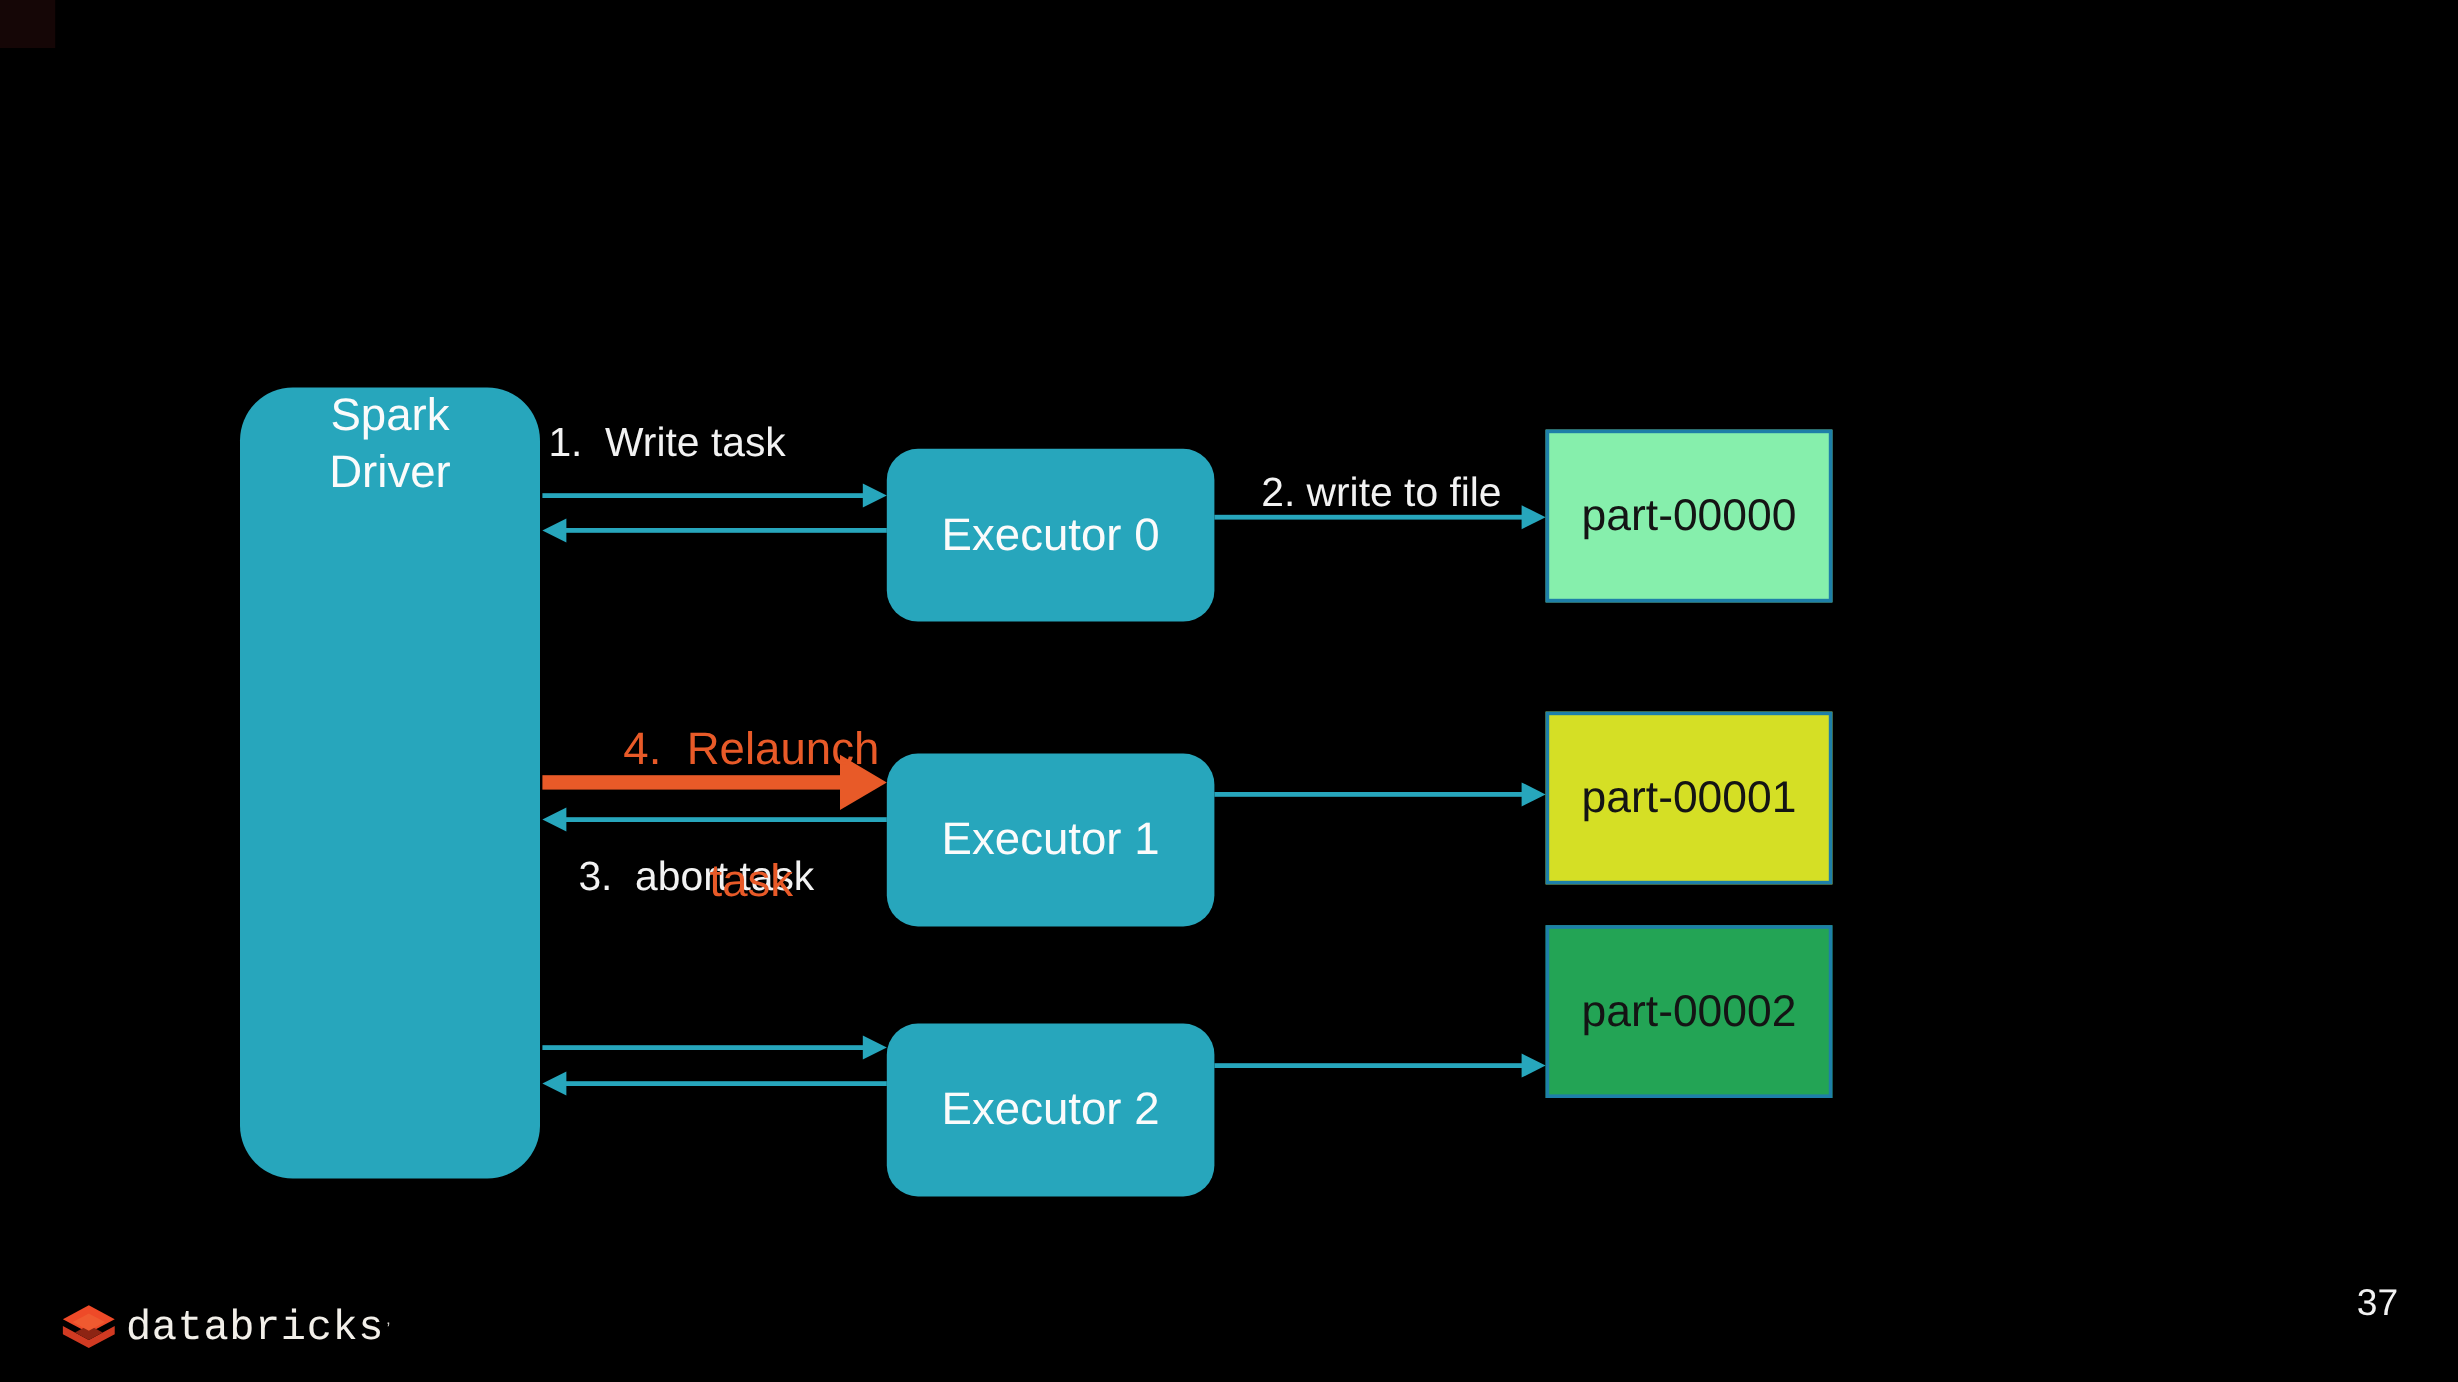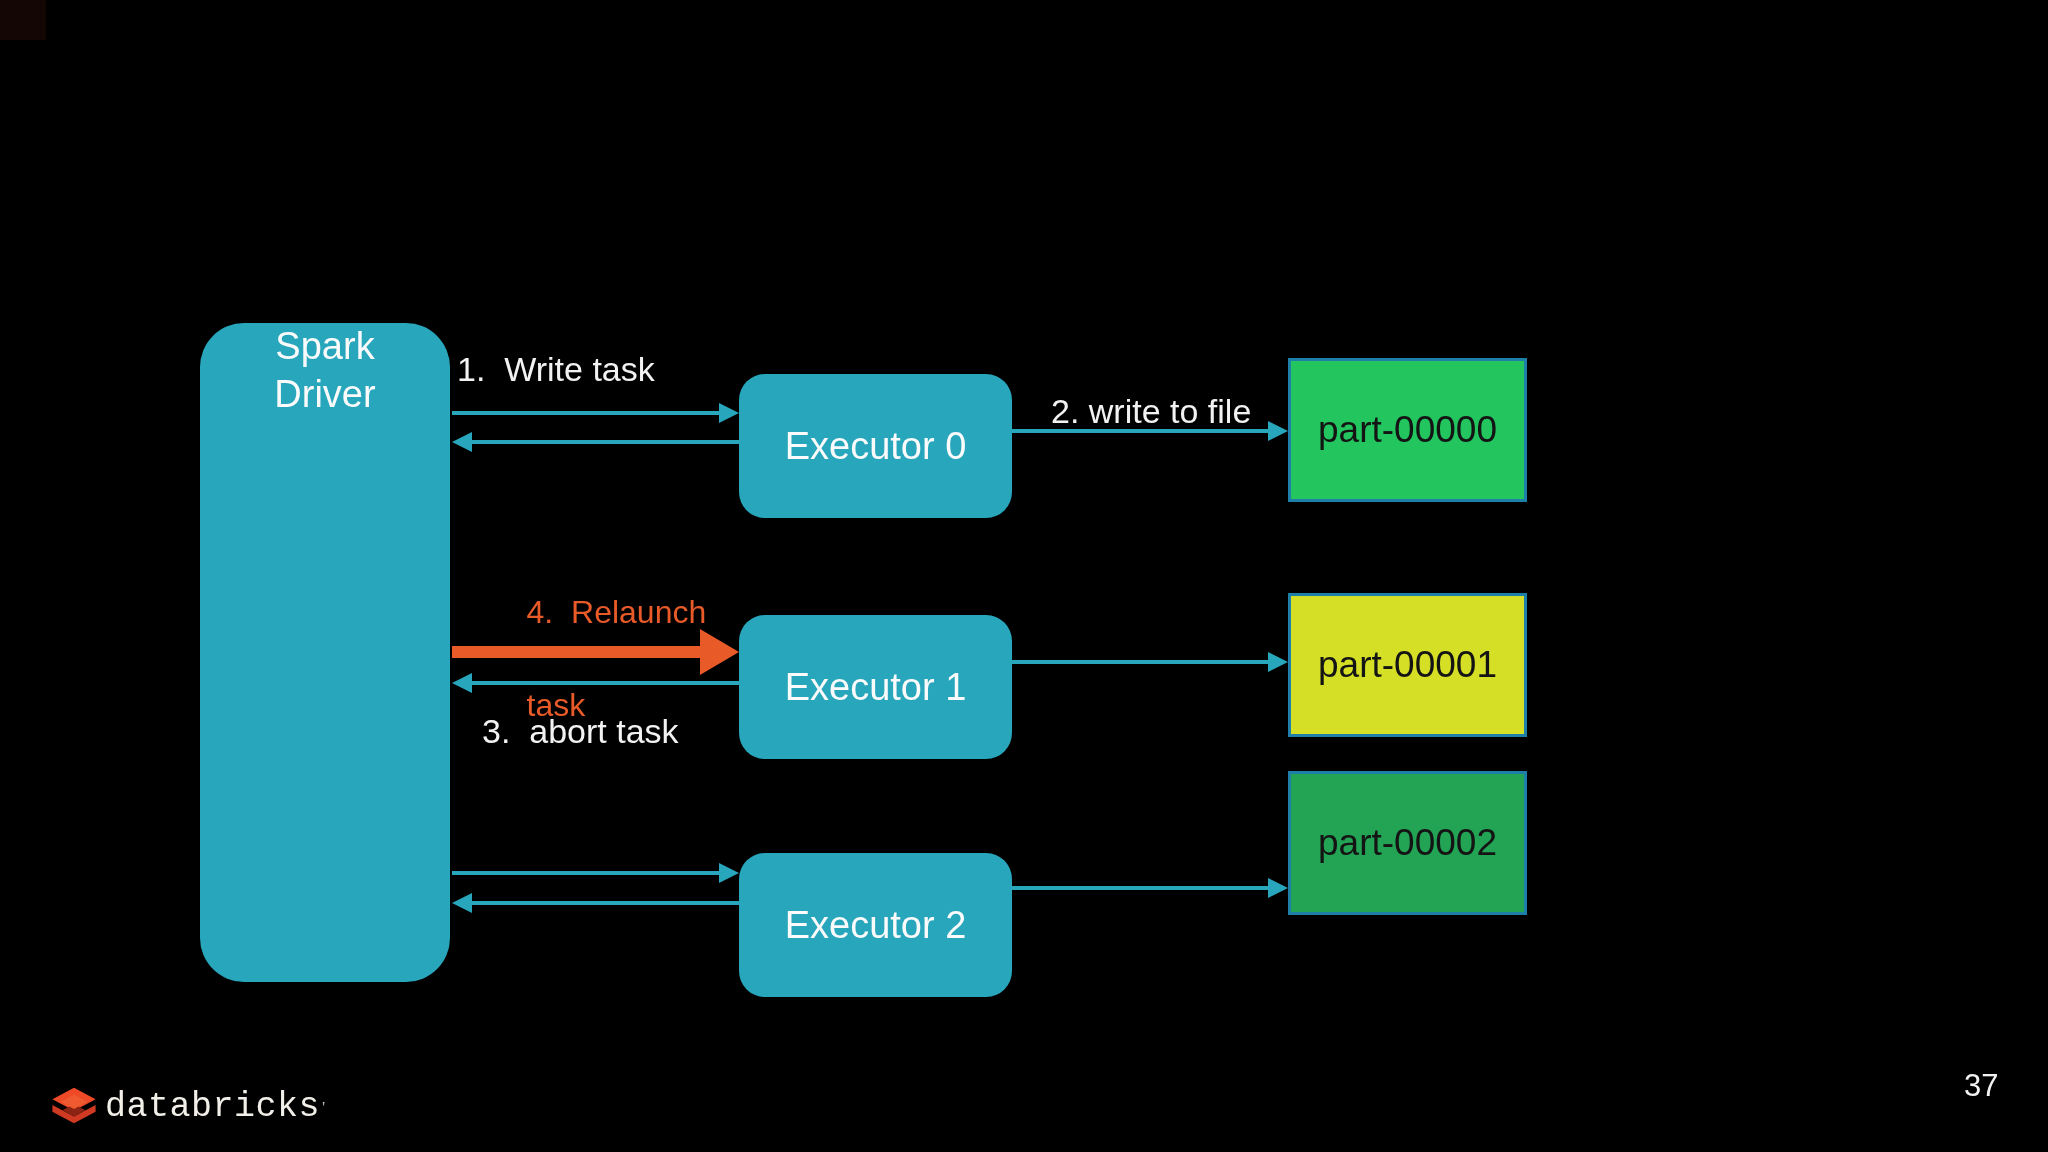--- a/index.html
+++ b/index.html
@@ -28,21 +28,21 @@
   .driver-box .lbl{
     width:150px;text-align:center;
     font-size:38px;line-height:1.25;color:#fbfbfb;
   }
   .executor-box{
     position:absolute;left:739px;width:273px;height:144px;
     background:var(--teal,#27a6bc);border-radius:26px;
     display:flex;align-items:center;justify-content:center;
     font-size:38px;color:#fbfbfb;
   }
-  .exec-0{top:374px}.exec-1{top:615px}.exec-2{top:853px}
+  .exec-0{top:374px}.exec-1{top:628px}.exec-2{top:853px}
   .part-box{
     position:absolute;left:1288px;width:239px;height:144px;
     border:3px solid var(--part-border,#1e7fa8);
     box-sizing:border-box;
     display:flex;align-items:center;justify-content:center;
     font-size:37px;color:var(--text-dark,#141414);
   }
   .part-0{top:358px}.part-1{top:593px}.part-2{top:771px}
   
   .arrow{position:absolute;height:4px;background:var(--teal,#27a6bc);}
@@ -56,22 +56,22 @@
     background:var(--orange,#e85a28);}
   .orange-arrow .tip{position:absolute;left:248px;top:-17px;width:0;height:0;
     border-top:23px solid transparent;border-bottom:23px solid transparent;
     border-left:39px solid var(--orange,#e85a28);}
   
   .step{position:absolute;white-space:pre;color:var(--text-light,#f2f2f2);
     font-size:34px;}
   .step-1{left:457px;top:350px;}
   .step-2{left:1051px;top:392px;}
   .step-3{left:482px;top:712px;}
-  .step-4{left:450px;top:543px;width:310px;
-    color:var(--orange,#e85a28);font-size:32px;line-height:1.45;padding-left:41px;}
+  .step-4{left:450px;top:543px;width:310px;text-align:center;
+    color:var(--orange,#e85a28);font-size:38px;line-height:1.45;}
   
   .brand{position:absolute;left:50px;top:1083px;display:flex;align-items:center;}
   .brand svg{width:48px;height:48px;}
   .brand .wordmark{
     margin-left:7px;
     font-family:Liberation Mono, monospace;
     font-size:35px;color:#f2efe9;letter-spacing:0.5px;
   }
   .brand .mark{font-size:14px;color:#d8d5cf;vertical-align:22px;margin-left:2px;}
   .page-number{
@@ -94,21 +94,21 @@
   <div class="executor-box exec-0">
     <span>Executor 0</span>
   </div>
   <div class="executor-box exec-1">
     <span>Executor 1</span>
   </div>
   <div class="executor-box exec-2">
     <span>Executor 2</span>
   </div>
 
-  <div class="part-box part-0" style="background: #22c55e;">
+  <div class="part-box part-0" style="background: #86efac;">
     <span>part-00000</span>
   </div>
   <div class="part-box part-1" style="background: rgb(213, 223, 37);">
     <span>part-00001</span>
   </div>
   <div class="part-box part-2" style="background: rgb(35, 164, 85);">
     <span>part-00002</span>
   </div>
 
   <div class="arrow" style="left:452px;top:411px;width:268px;">

